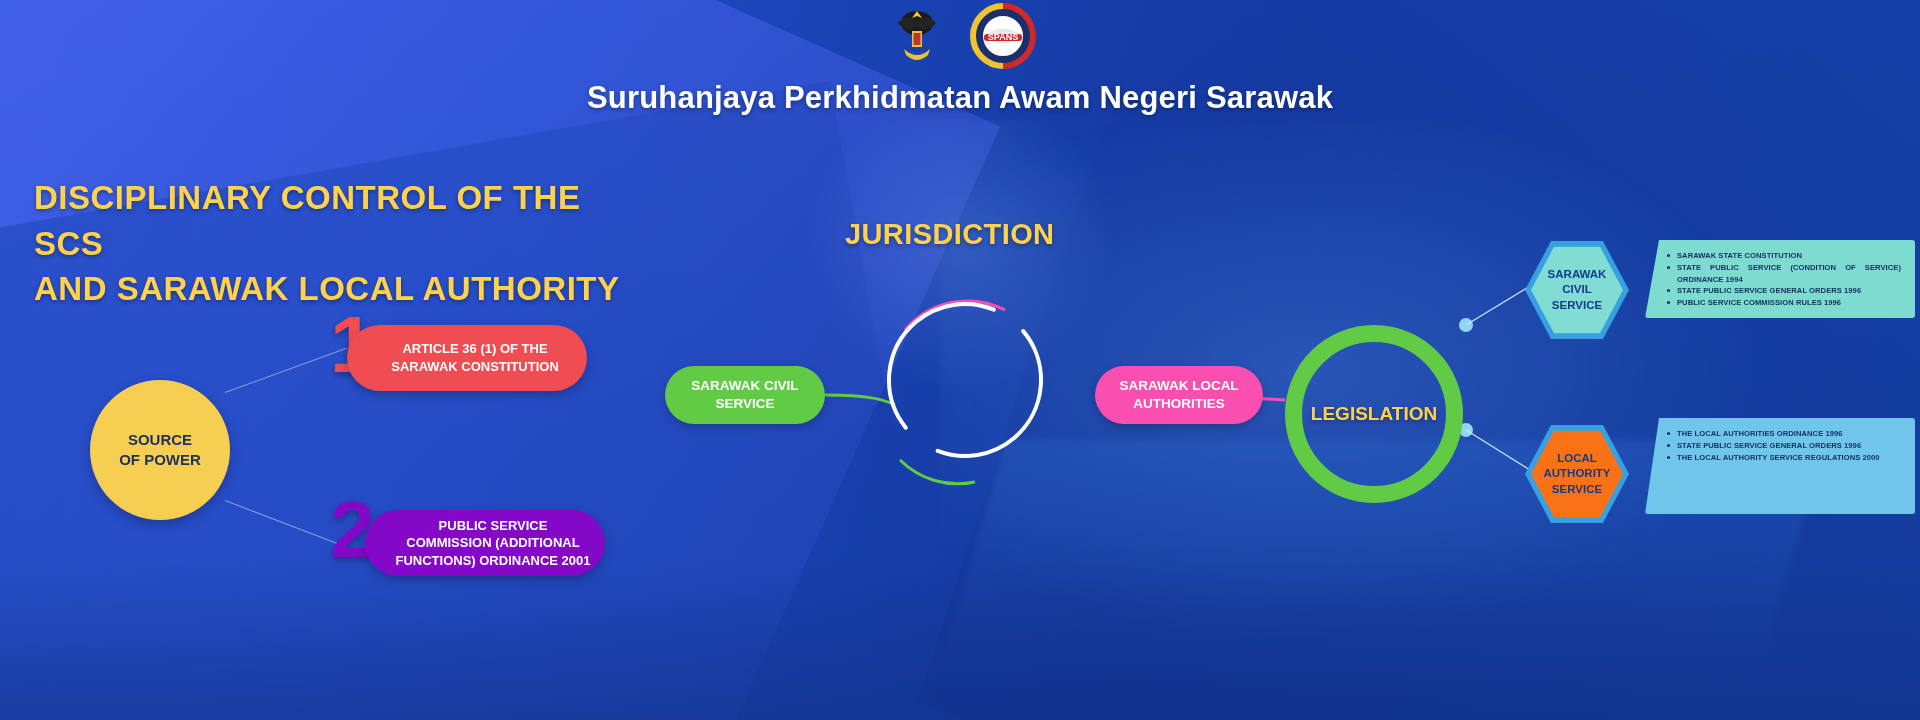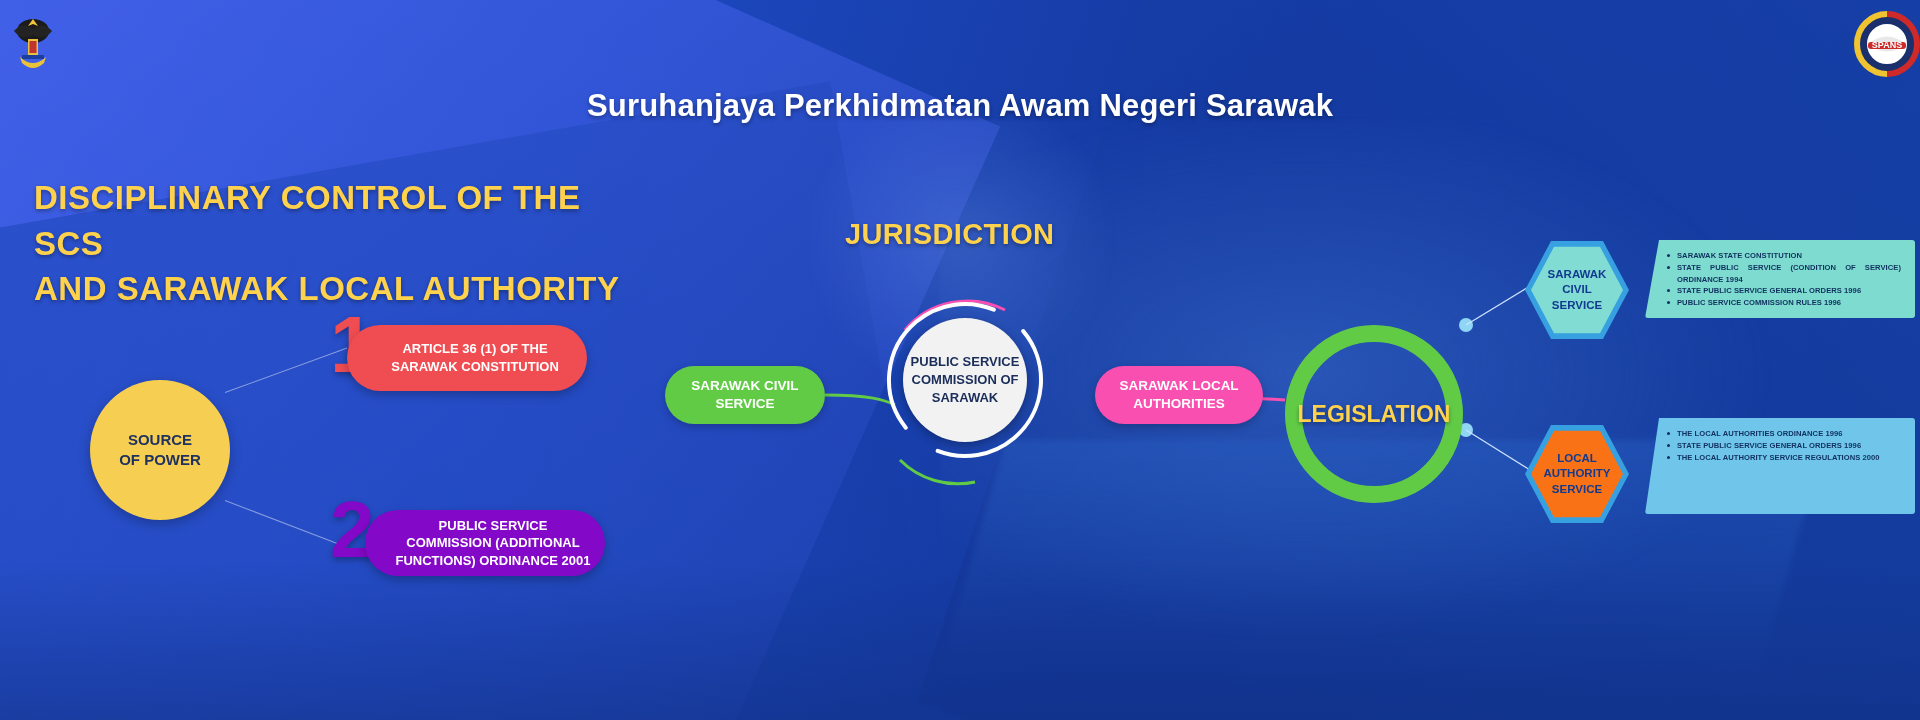--- a/index.html
+++ b/index.html
@@ -66,24 +66,23 @@
 
   
   .header {
     position: absolute;
     top: 0; left: 0; right: 0;
     height: 140px;
     text-align: center;
   }
   .crests {
     display: flex;
-    justify-content: space-between;
+    justify-content: center;
     align-items: center;
     gap: 20px;
-    padding-top: 8px;
     height: 72px;
   }
   .crest {
     width: 66px; height: 66px;
     position: relative;
   }
   .crest svg { display: block; }
   .app-title {
     margin-top: 8px;
     color: #ffffff;
@@ -217,21 +216,21 @@
     position: absolute;
     left: 1285px; top: 325px;
     width: 178px; height: 178px;
     border-radius: 50%;
     border: 17px solid #62cb46;
     box-sizing: border-box;
     display: flex; align-items: center; justify-content: center;
   }
   .legis-label {
     color: #ffd24d;
-    font-size: 23px;
+    font-size: 19px;
     font-weight: bold;
     text-shadow: 0 2px 4px rgba(0,0,0,0.35);
     white-space: nowrap;
   }
   .hex {
     position: absolute;
     width: 104px; height: 104px;
     clip-path: polygon(25% 3%, 75% 3%, 100% 50%, 75% 97%, 25% 97%, 0% 50%);
     display: flex; align-items: center; justify-content: center;
     text-align: center;
@@ -384,21 +383,20 @@
   </div>
 
   <div class="tag tag-left">
     <span>SARAWAK CIVIL SERVICE</span>
   </div>
 
   <div class="ring-wrap">
     <svg width="170" height="170" viewBox="0 0 170 170">
       <circle cx="85" cy="85" r="76" fill="none" stroke="#ffffff" stroke-width="4" stroke-dasharray="200 40" stroke-linecap="round" transform="rotate(-40 85 85)"></circle>
     </svg>
-    <div class="ring-core">PUBLIC SERVICE COMMISSION OF SARAWAK</div>
   </div>
 
   <div class="tag tag-right">
     <span>SARAWAK LOCAL AUTHORITIES</span>
   </div>
 
   <div class="legis-ring">
     <div class="legis-label">LEGISLATION</div>
   </div>
 

